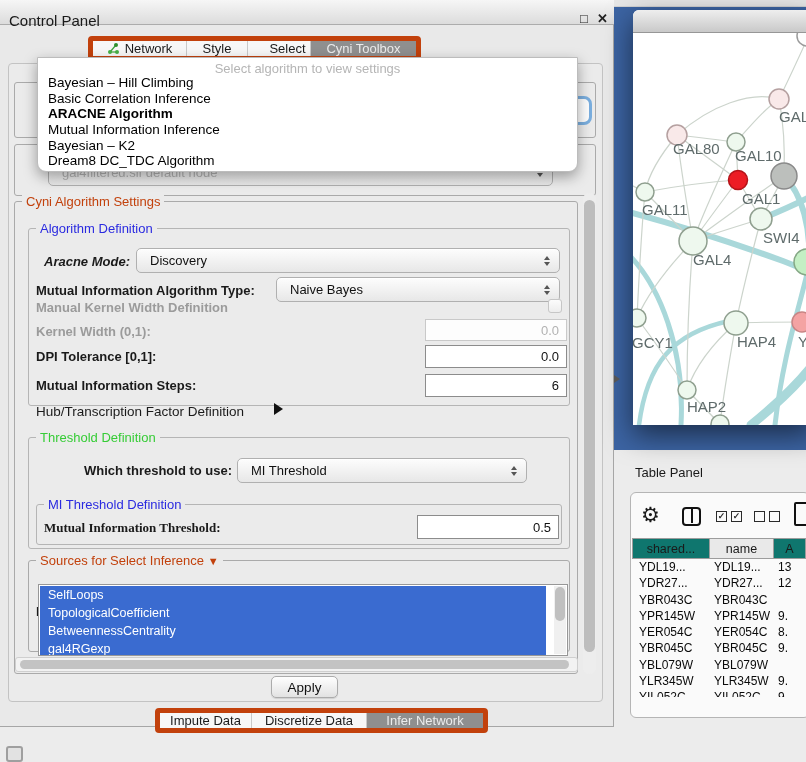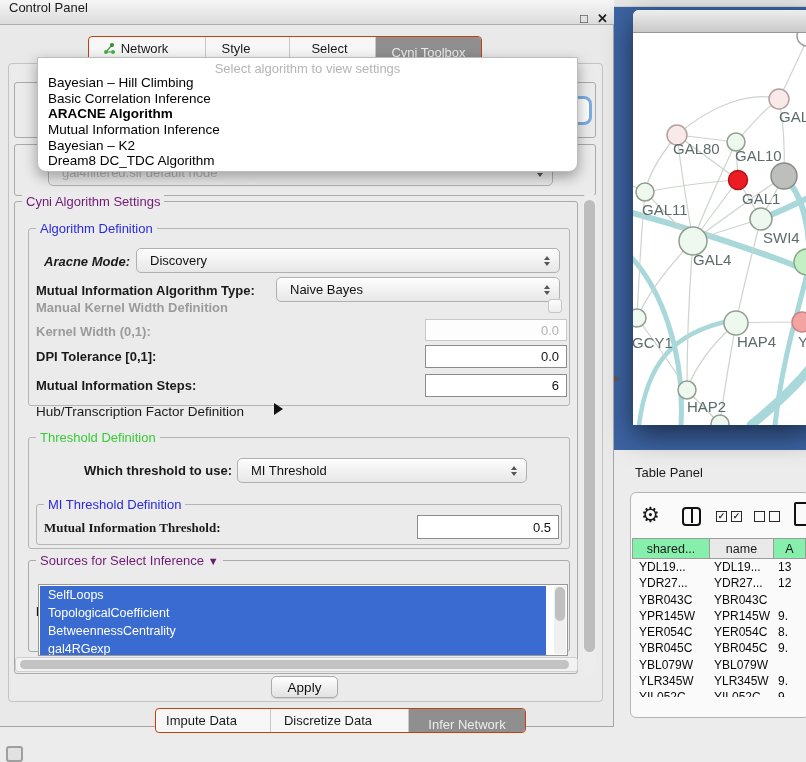--- a/index.html
+++ b/index.html
@@ -5,35 +5,35 @@
   * { box-sizing: border-box; margin: 0; padding: 0; }
   html,body { background:#ececec; }
   body { font-family:"Liberation Sans", sans-serif; }
   #screen { position:relative; width:806px; height:762px; overflow:hidden; background:#ececec; }
   .abs { position:absolute; }
 
   
   .top-strip { left:0; top:0; width:806px; height:7px; background:#e6e6e6; border-bottom:1px solid #d2d2d2; }
   .cp-window { left:0; top:7; width:614px; height:727px; background:#e9e9e9; border:1px solid #a6a6a6; border-left:none; }
   .cp-titlebar { left:0; top:7; width:614px; height:25px; background:linear-gradient(#f6f6f6,#dcdcdc); border-bottom:1px solid #acacac; }
-  .cp-title { left:9px; top:0; font-size:13px; color:#1a1a1a; }
+  .cp-title { left:9px; top:12px; font-size:15px; color:#1a1a1a; }
   .win-btn { top:12px; font-size:13px; font-weight:bold; color:#222; line-height:14px; cursor:default; }
 
-  .tabgroup { display:flex; height:25px; border:1px solid #c2410c; border-radius:4px; background:#f7f7f7; overflow:hidden;gap:23px; }
+  .tabgroup { display:flex; height:25px; border:5px solid #c2410c; border-radius:4px; background:#f7f7f7; overflow:hidden; }
   .tab { display:flex; align-items:center; justify-content:center; gap:5px; font-size:13px; color:#1a1a1a; border-left:1px solid #c9c9c9; white-space:nowrap; }
   .tab:first-child { border-left:none; }
   .tab.sel { background:#8f8f8f; color:#ececec;align-items:flex-end; }
   .cp-tabs { left:88px; top:36px; }
   .bottom-tabs { left:146px; top:708px;margin-left:9px; }
 
   .cp-content { left:8px; top:63px; width:595px; height:639px; background:#ebebeb; border:1px solid #c3c3c3; border-radius:4px; }
 
   
   .group { border:1px solid #aaa; border-radius:3px; }
-  .legend { position:absolute; background:#ebebeb; padding:0 4px; font-size:13px; color:#701a75; white-space:nowrap; }
+  .legend { position:absolute; background:#ebebeb; padding:0 4px; font-size:13px; color:#c2410c; white-space:nowrap; }
   .legend.blue { color:#2a2ae0; }
   .legend.green { color:#36cc36; }
 
   .lbl { position:absolute; font-size:13px; font-weight:bold; color:#1a1a1a; white-space:nowrap; }
   .lbl.dis { color:#9b9b9b; }
   .lbl.plain { font-weight:normal; font-size:13.5px; }
 
   .combo { position:absolute; border:1px solid #b0b0b0; border-radius:5px; background:linear-gradient(#fdfdfd,#e7e7e7); box-shadow:inset 0 1px 0 #fff; display:flex; align-items:center; font-size:13px; color:#111; padding-left:13px; }
   .combo .arrows { position:absolute; right:9px; top:0; bottom:0; display:flex; flex-direction:column; justify-content:center; gap:2px; }
   .tri-up { width:0; height:0; border-left:3.5px solid transparent; border-right:3.5px solid transparent; border-bottom:4.5px solid #555; }
@@ -81,21 +81,21 @@
   .tp-panel { left:630px; top:492px; width:180px; height:226px; background:#fafafa; border:1px solid #b5b5b5; border-radius:6px; z-index:2; }
   .gear { left:641px; top:503px; font-family:"DejaVu Sans", sans-serif; font-size:21px; color:#1a1a1a; z-index:3; }
   .colicon { left:682px; top:507px; width:19px; height:19px; border:2.5px solid #111; border-radius:4px; z-index:3; }
   .colicon span { position:absolute; left:6.5px; top:0; width:2.5px; height:14px; background:#111; }
   .cbpair { display:flex; gap:4px; z-index:3; }
   .cb { width:11px; height:11px; border:1.6px solid #2a2a2a; font-size:9px; line-height:8px; text-align:center; color:#2a2a2a; font-weight:bold; }
   .docicon { left:794px; top:502px; width:20px; height:24px; border:2.5px solid #111; border-radius:2px; z-index:3; background:#fafafa; }
   .thead { left:632px; top:538px; display:flex; height:21px; z-index:3; font-size:12.5px; color:#1a1a1a; }
   .th { border:1px solid #9c9c9c; border-left:none; display:flex; align-items:center; justify-content:center; overflow:hidden; }
   .th:first-child { border-left:1px solid #9c9c9c; }
-  .th.blue { background:#86efac; }
+  .th.blue { background:#0f766e; }
   .th.gray { background:#e9e9e9; }
   .tbody { left:632px; top:560px; width:174px; height:137px; overflow:hidden; z-index:3; }
   .trow { display:flex; height:16.3px; font-size:12px; color:#0a0a0a; }
   .td { overflow:hidden; white-space:nowrap; }
   .td.c1 { width:78px; padding-left:7px; }
   .td.c2 { width:64px; padding-left:4px; }
   .td.c3 { width:32px; padding-left:4px; }
 
   .net-label { font-size:15px; fill:#5f6b6b; font-family:"Liberation Sans",sans-serif; }
   .small-corner-icon { left:6px; top:746px; width:17px; height:16px; border:2px solid #9f9f9f; border-radius:3px; background:#e2e2e2; }

